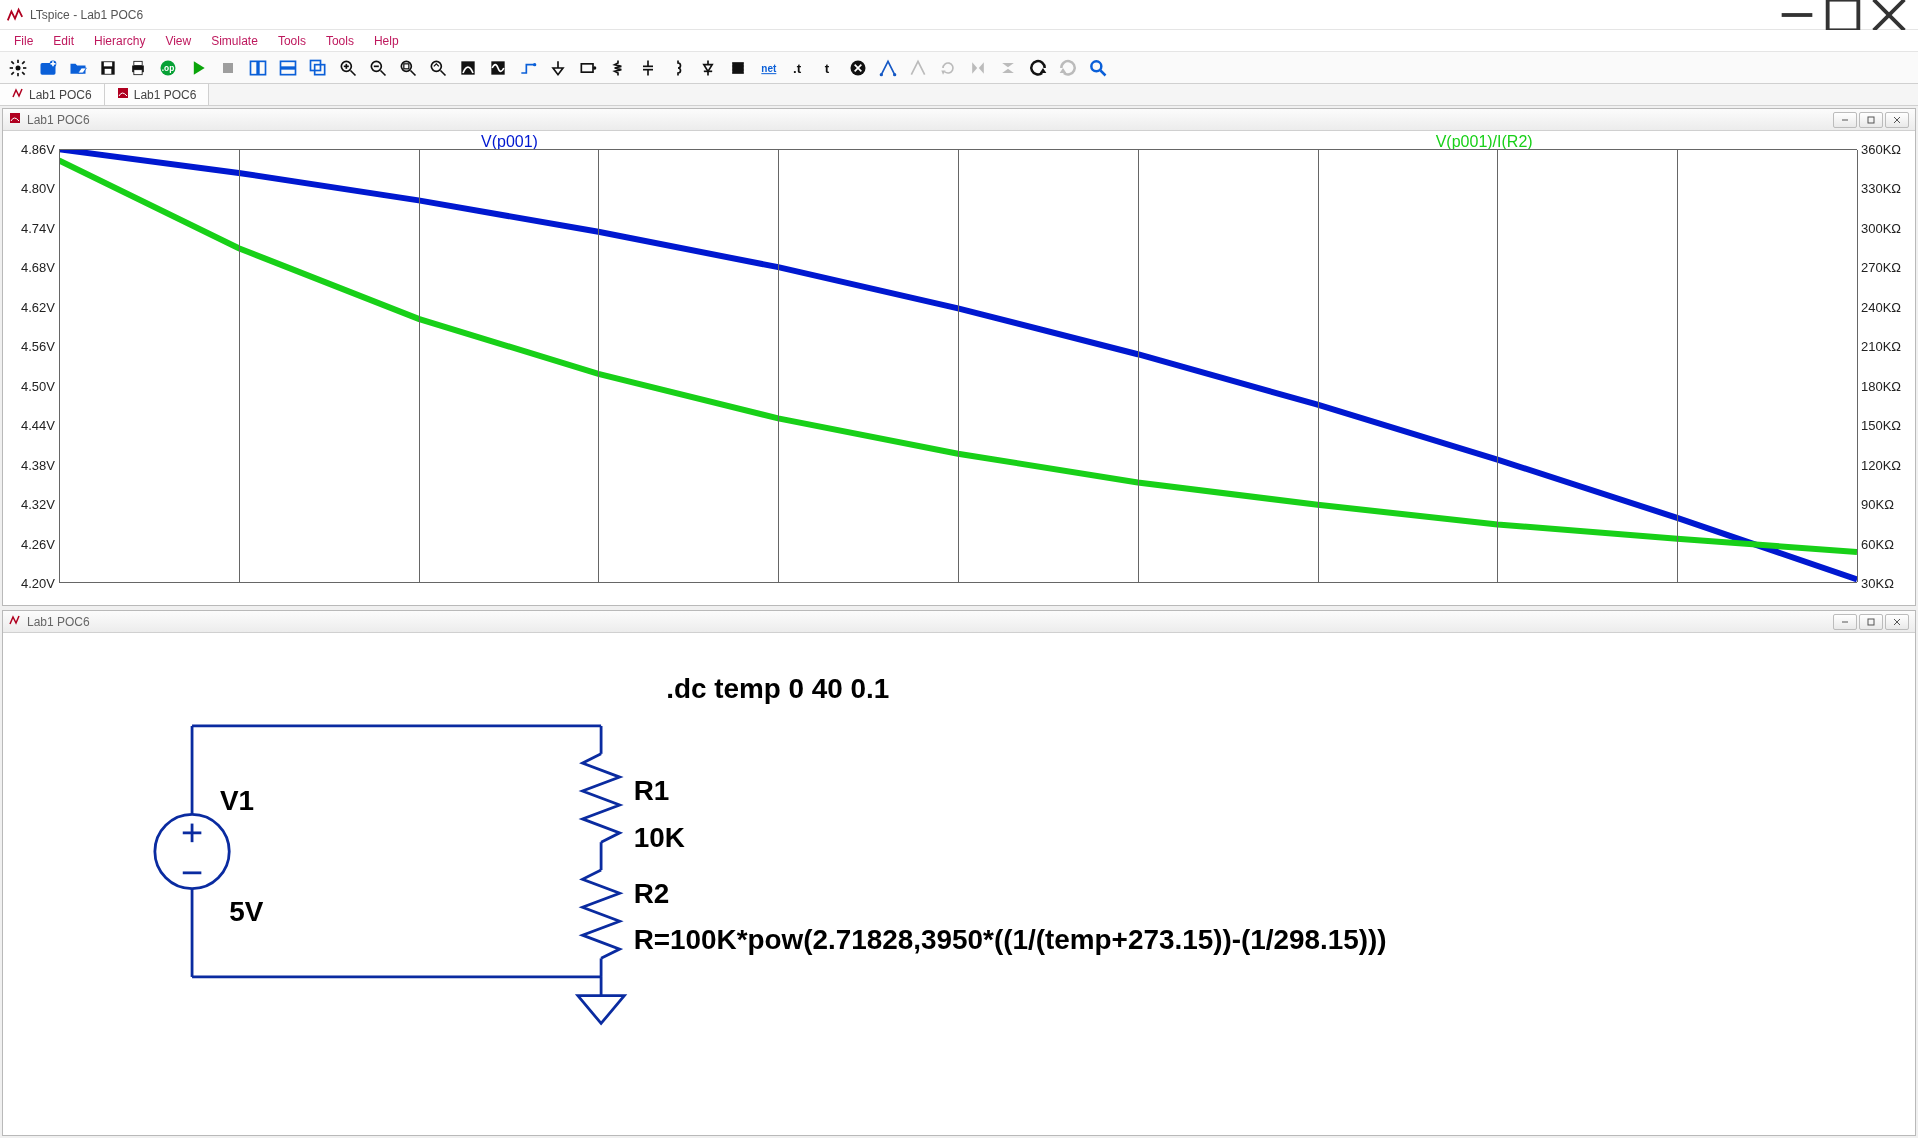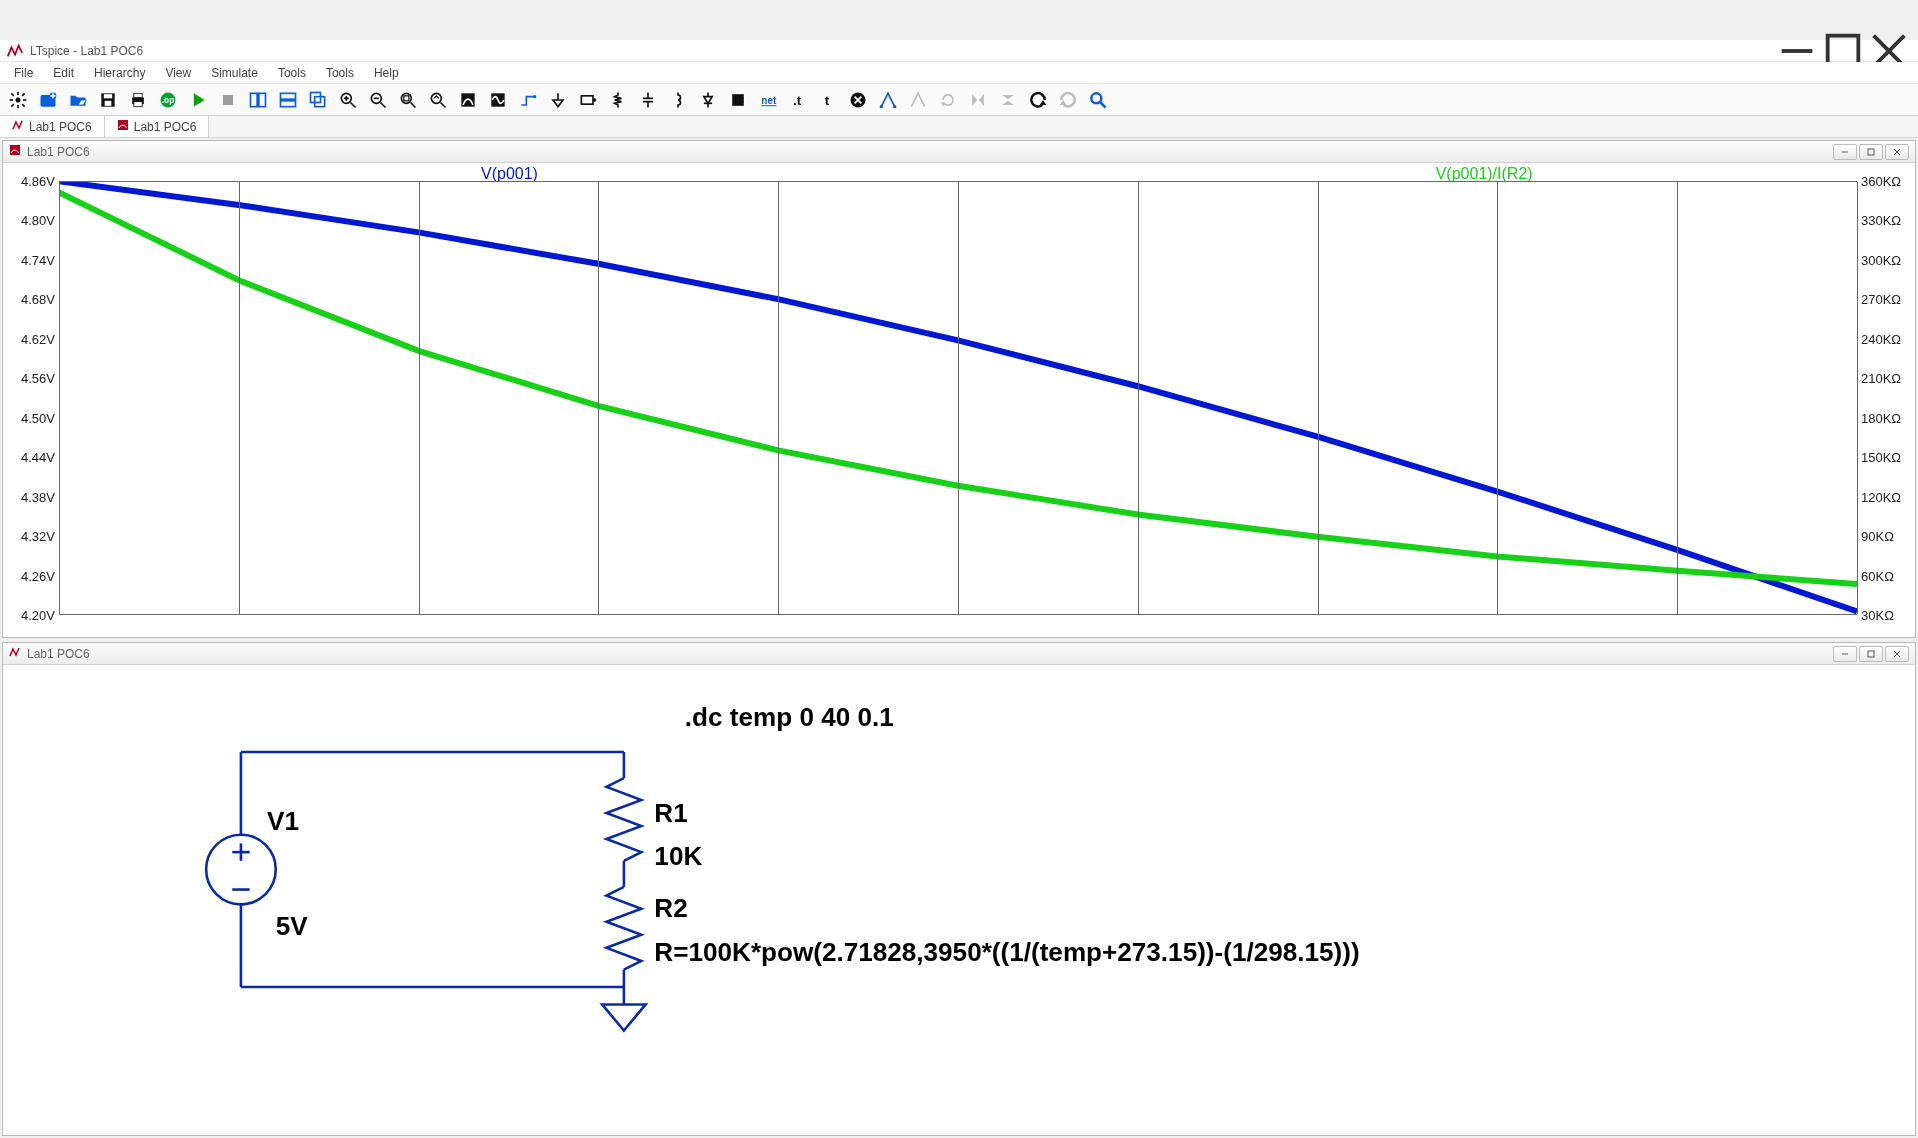--- a/index.html
+++ b/index.html
@@ -10,44 +10,43 @@
     width: 1918px;
     height: 1138px;
     overflow: hidden;
     display: flex;
     flex-direction: column;
     color: #000;
   }
 
   
   .titlebar {
-    height: 22px;
+    height: 30px;
     background: #fff;
     display: flex;
     align-items: center;
     padding: 0 6px;
     border-bottom: 1px solid #e5e5e5;
-    margin-top: 40px;
   }
   .titlebar .appicon { width: 18px; height: 18px; display: inline-flex; align-items: center; justify-content: center; margin-right: 6px;}
   .titlebar .title { font-size: 12px; color: #555; }
   .titlebar .winbtns { margin-left: auto; display: flex; }
   .winbtn { width: 46px; height: 30px; display: flex; align-items: center; justify-content: center; color: #555; }
 
   
   .menubar {
     height: 22px;
     background: #fff;
     display: flex;
     align-items: center;
     padding: 0 4px;
     border-bottom: 1px solid #e5e5e5;
     font-size: 12px;
   }
-  .menubar .mitem { padding: 2px 10px; color: #404040; cursor: default; }
+  .menubar .mitem { padding: 2px 10px; color: #be185d; cursor: default; }
 
   
   .toolbar {
     height: 32px;
     background: #fafafa;
     display: flex;
     align-items: flex-start;
     padding: 2px 4px;
     gap: 2px;
     border-bottom: 1px solid #d0d0d0;

